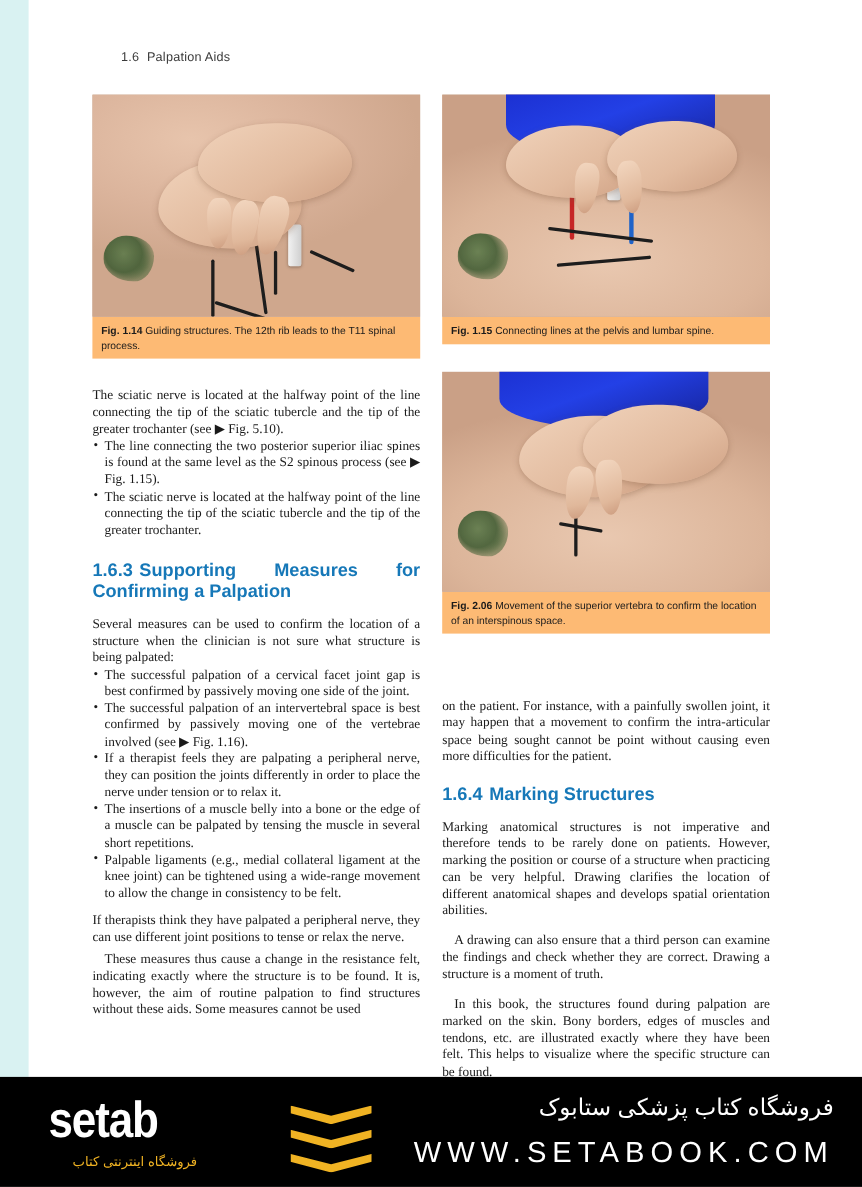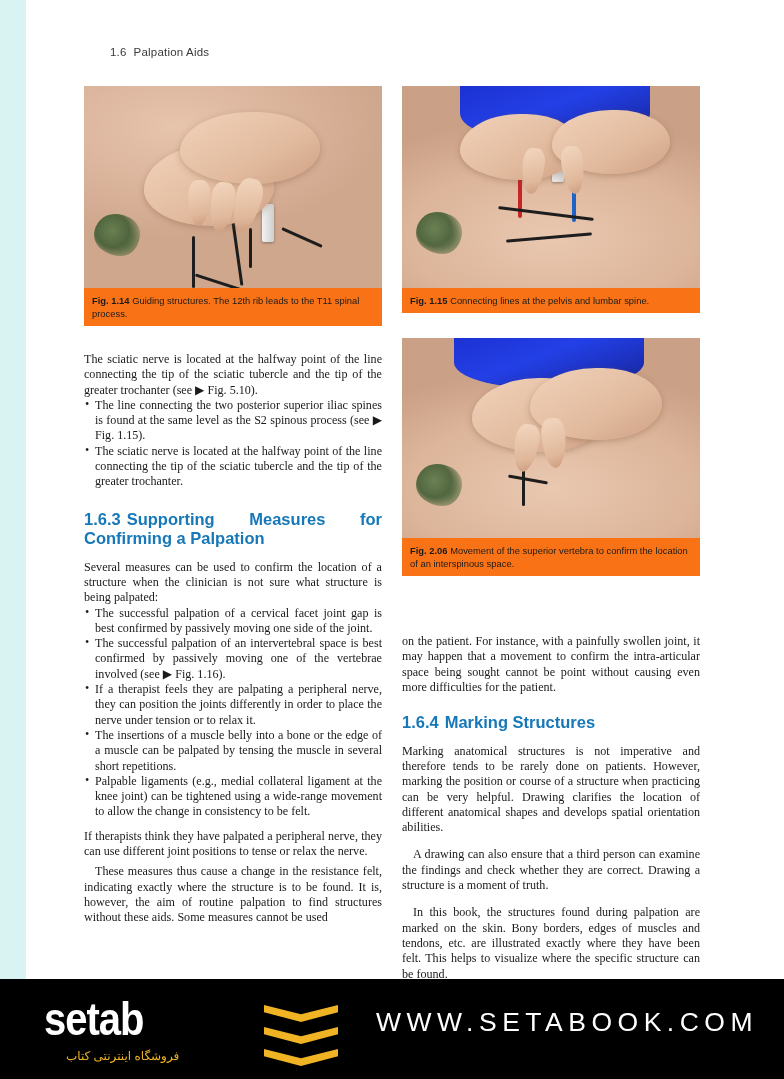--- a/index.html
+++ b/index.html
@@ -47,21 +47,21 @@
     display: block;
     position: relative;
     overflow: hidden;
     background: #cbb7a8;
   }
   .fig-cap {
     font-family: "Liberation Sans", sans-serif;
     font-size: 9.4px;
     line-height: 12.6px;
     color: #1b1b1b;
-    background: #f97316;
+    background: #fdba74;
     padding: 7px 8px 8px 8px;
     box-sizing: border-box;
   }
   .fig-cap .lbl { font-weight: bold; }
 
   #fig114 { left: 84px; top: 86px; width: 298px; }
   #fig114 .fig-img { height: 202px; }
   #fig114 .fig-cap { height: 38px; }
 
   #fig115 { left: 402px; top: 86px; width: 298px; }
@@ -353,15 +353,16 @@
   <div class="footer-left">
     <div class="logo-setab">setab</div>
     <div class="logo-sub">فروشگاه اینترنتی کتاب</div>
     <div class="logo-mark">
       <div class="chev c1"></div>
       <div class="chev c2"></div>
       <div class="chev c3"></div>
     </div>
   </div>
   <div class="footer-right">
+    <div class="fa-title">فروشگاه کتاب پزشکی ستابوک</div>
     <div class="fa-url">WWW.SETABOOK.COM</div>
   </div>
 </div>
 
 </body></html>

